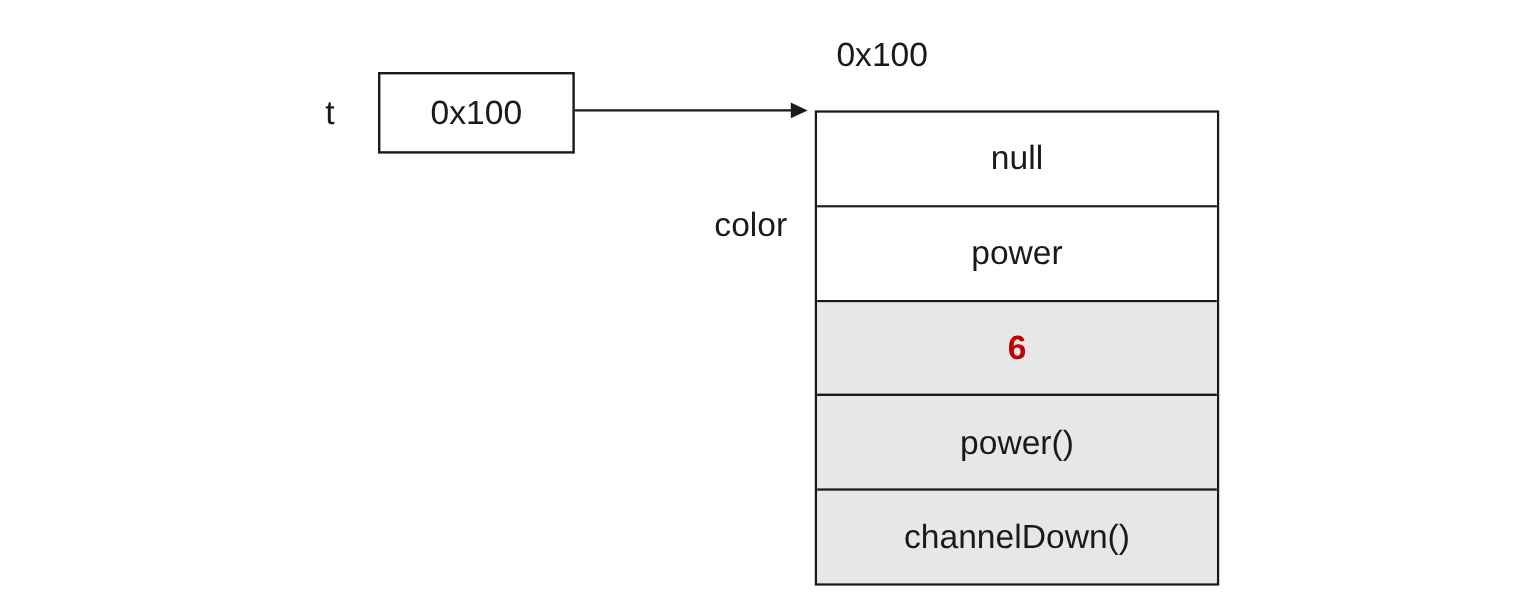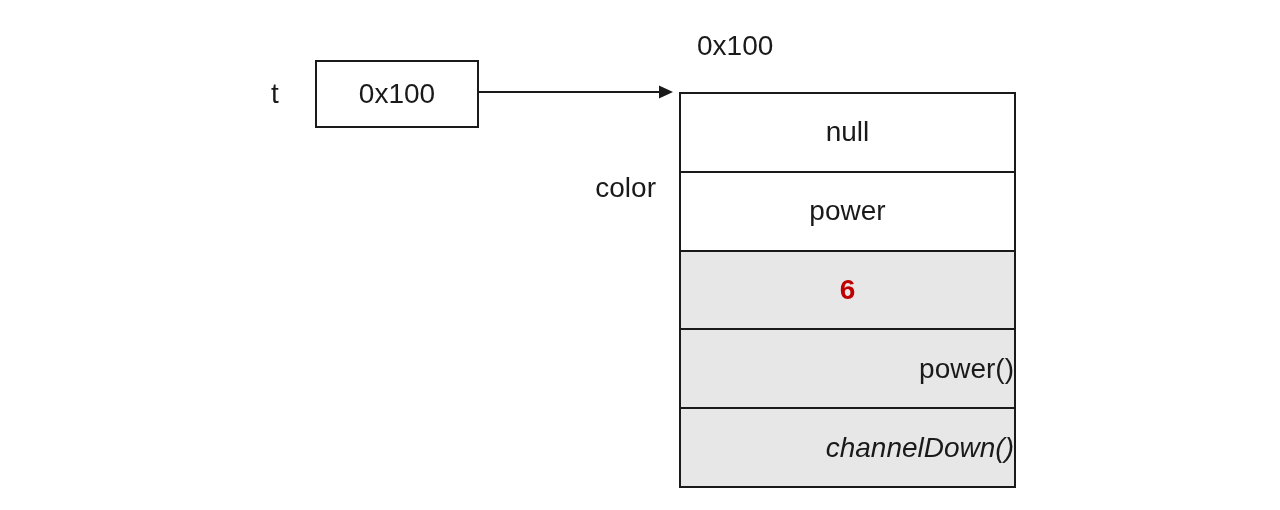--- a/index.html
+++ b/index.html
@@ -77,24 +77,24 @@
     border: 2px solid var(--line);
     display: flex; flex-direction: column;
     background: var(--bg);
   }
   .obj-table .row {
     flex: 1 1 0;
     display: flex; align-items: center;
     border-bottom: 2px solid var(--line);
     background: var(--bg);
   }
-  .obj-table .row:last-child { border-bottom: none; font-style: italic; }
+  .obj-table .row:last-child { border-bottom: none; }
   .obj-table .row.gray { background: var(--shaded); }
   .obj-table .row.field-row { justify-content: center; }
-  .obj-table .row.method-row { justify-content: flex-end; }
+  .obj-table .row.method-row { justify-content: center; }
   .val.highlight {
     color: var(--highlight);
     font-weight: bold;
   }
 </style>
 </head>
 <body>
 
 <div class="canvas">
 

